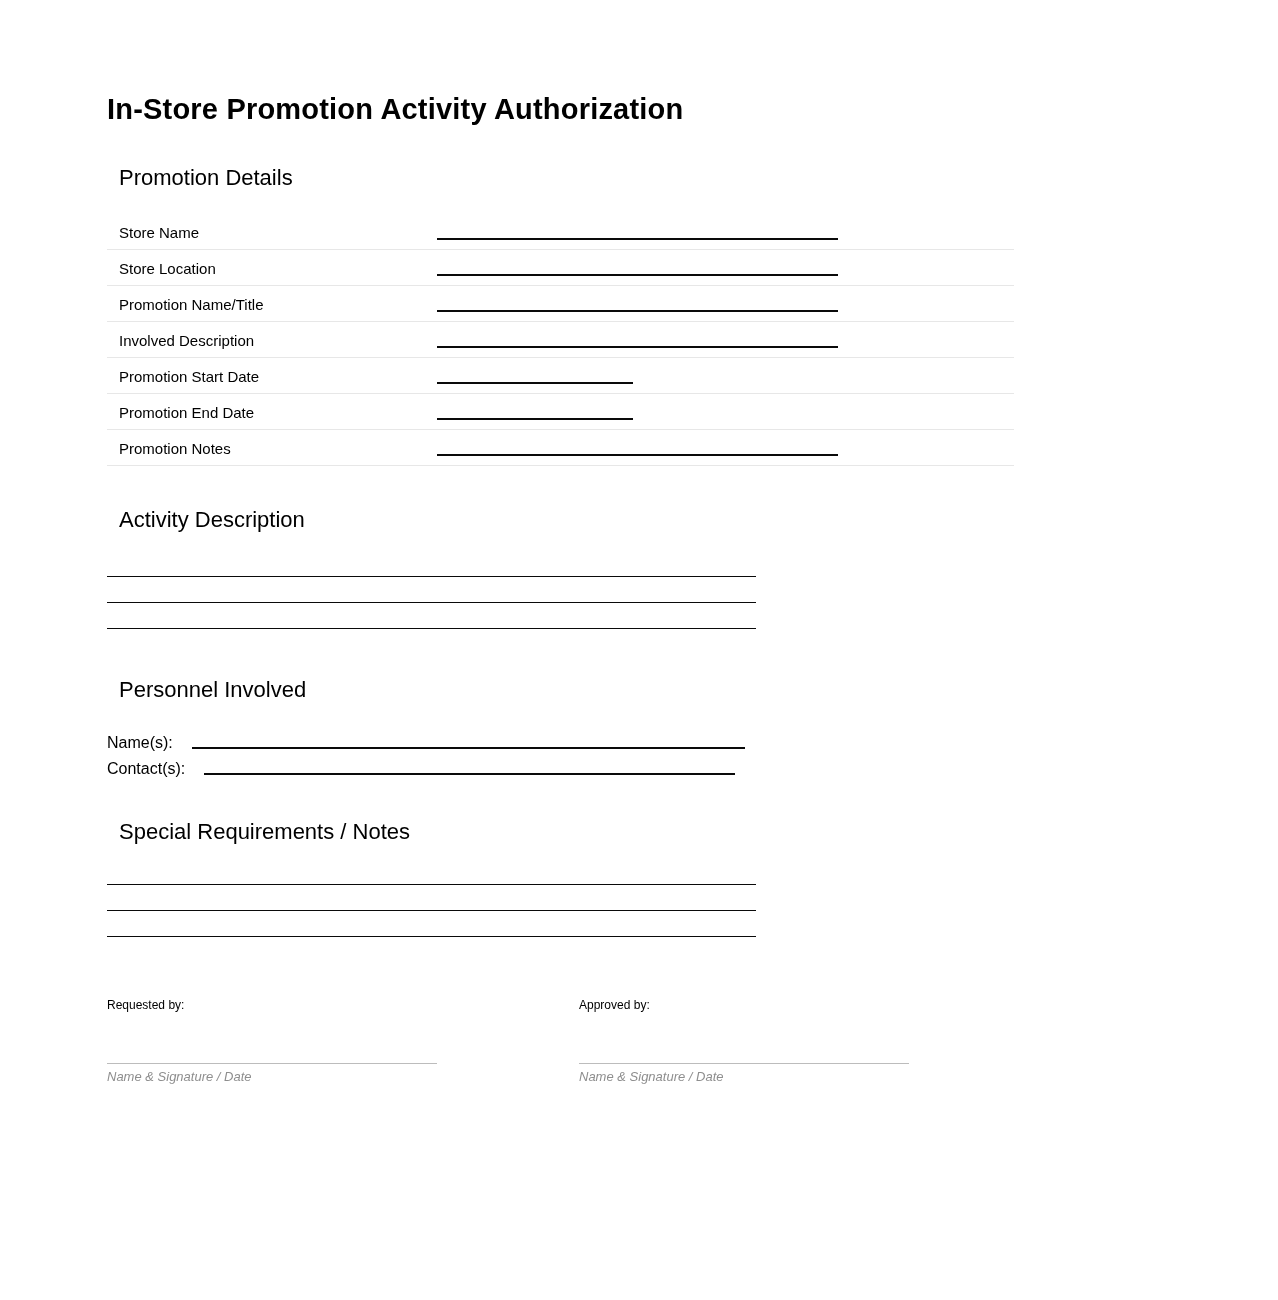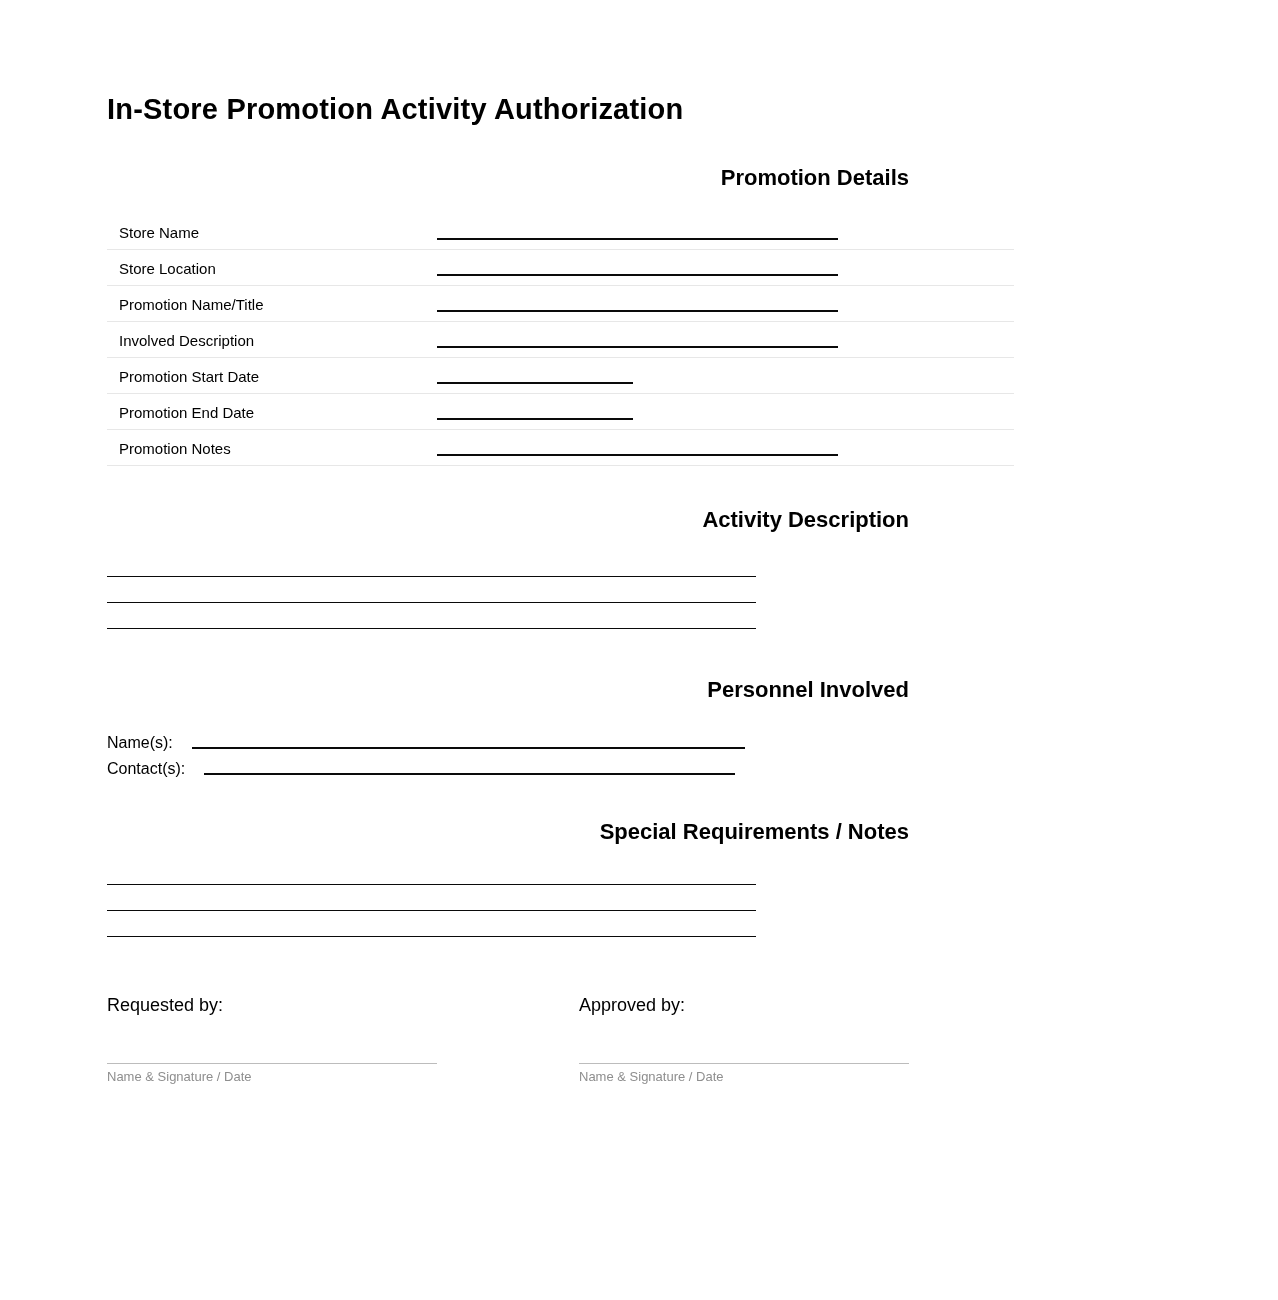--- a/index.html
+++ b/index.html
@@ -22,25 +22,24 @@
 
   
   .doc-title {
     margin: 0;
     font-size: 29px;
     line-height: 32px;
     font-weight: bold;
     letter-spacing: 0.2px;
   }
   .section-heading {
-    margin: 0;
+    margin: 12px;
     font-size: 22px;
     line-height: 26px;
-    font-weight: bold;
-    text-align: right;
+    font-weight: normal;
   }
   .h-promo   { margin-top: 40px; }
   .h-activity{ margin-top: 41px; }
   .h-personnel { margin-top: 48px; }
   .h-special { margin-top: 41px; }
 
   
   .detail-table {
     margin-top: 23px;
     width: 1066px;
@@ -99,33 +98,34 @@
   .inline-fill.contacts { width: 531px; }
 
   
   .sig-row {
     margin-top: 58px;
     display: flex;
   }
   .sig-col { width: 410px; }
   .sig-col.first { margin-right: 142px; }
   .sig-label {
-    font-size: 18px;
+    font-size: 12px;
     line-height: 20px;
   }
   .sig-line {
     margin-top: 48px;
     height: 0;
     border-top: 1px solid #bcbcbc;
   }
   .sig-caption {
     margin-top: 5px;
     font-size: 13px;
     line-height: 16px;
     color: #8e8e8e;
+    font-style: italic;
   }
 </style>
 </head>
 <body>
 
 <div class="page">
   <div class="content">
 
     <h1 class="doc-title">In-Store Promotion Activity Authorization</h1>
 

